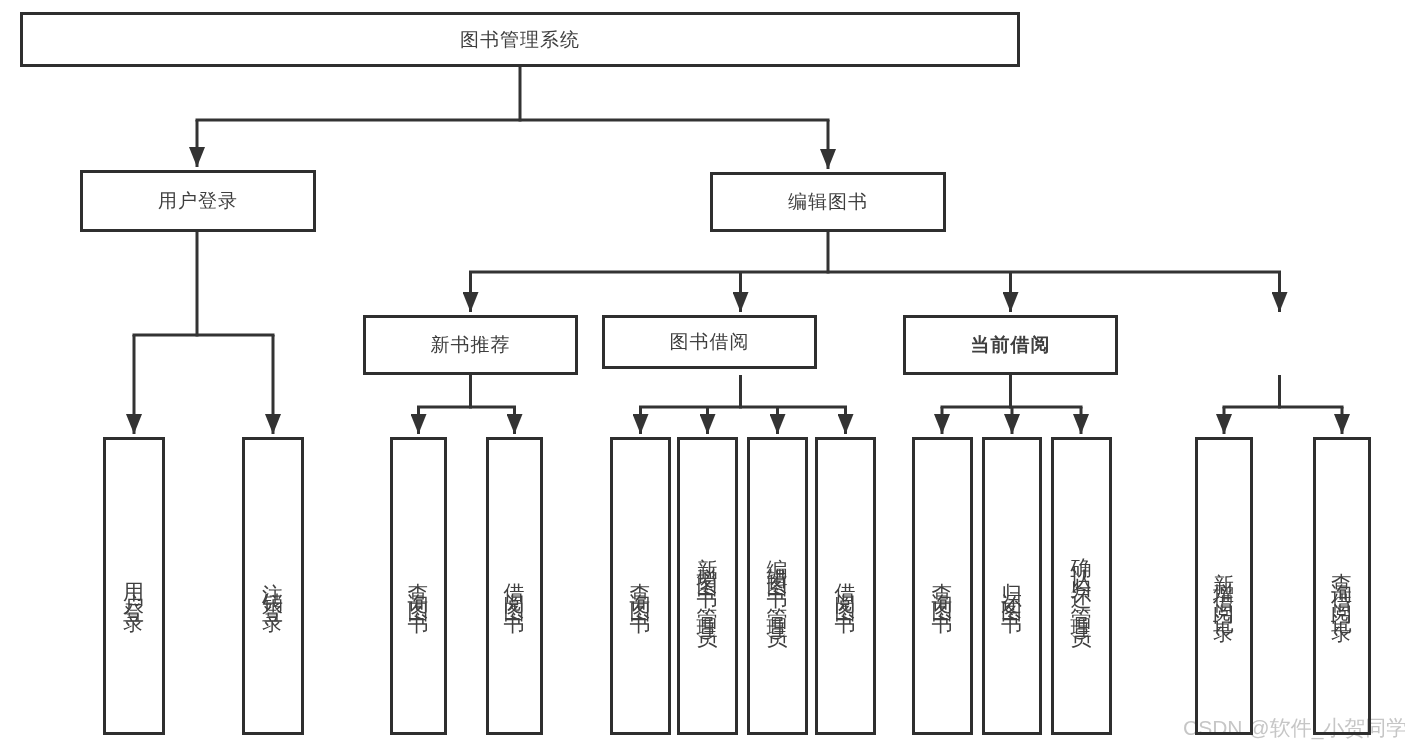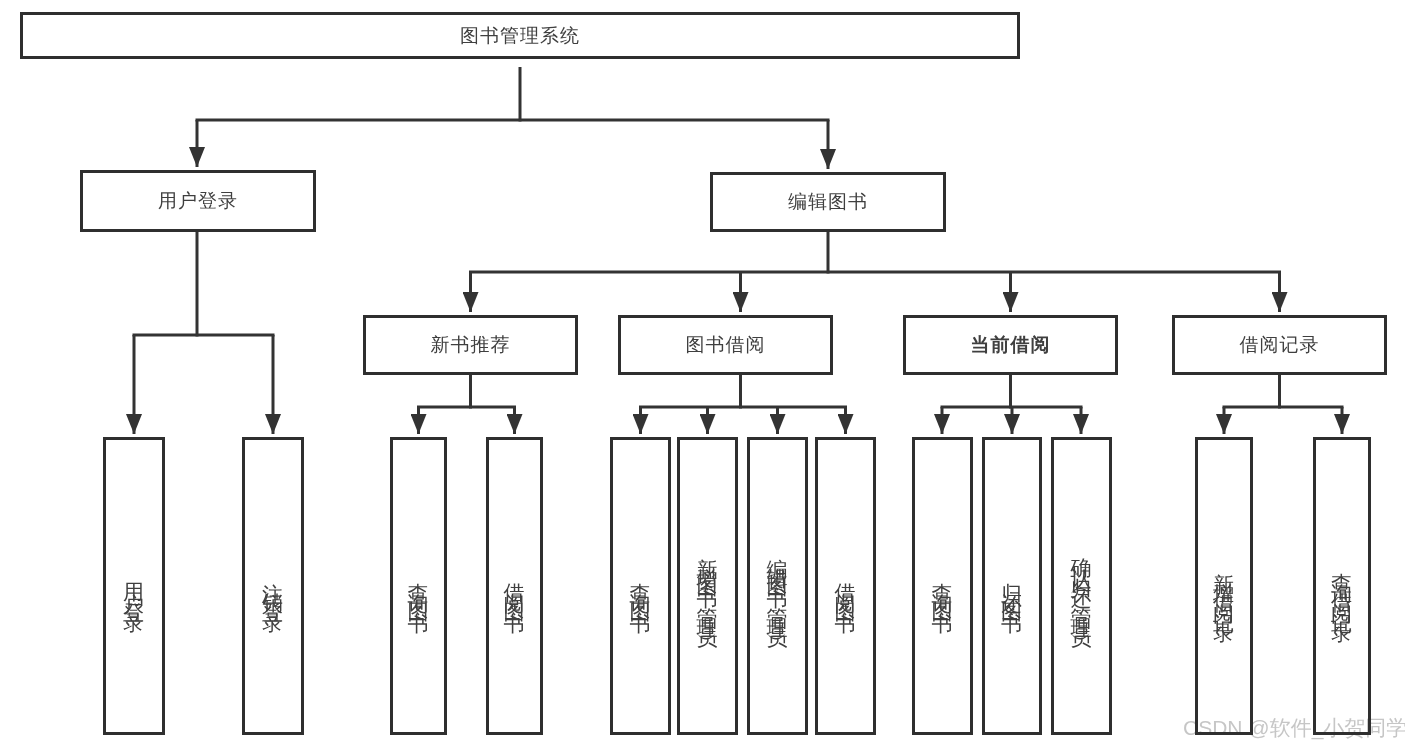--- a/index.html
+++ b/index.html
@@ -111,42 +111,39 @@
       <path d="M1012,407 L1012,434" marker-end="url(#arrow)"></path>
       <path d="M1081,407 L1081,434" marker-end="url(#arrow)"></path>
 
       <path d="M1279.5,375 L1279.5,408.5"></path>
       <path d="M1222.5,407 L1343.5,407"></path>
       <path d="M1224,407 L1224,434" marker-end="url(#arrow)"></path>
       <path d="M1342,407 L1342,434" marker-end="url(#arrow)"></path>
     </g>
   </svg>
 
-  <div class="hbox" style="left:20px; top:12px; width:1000px; height:47px;">
+  <div class="hbox" style="left:20px; top:12px; width:1000px; height:55px;">
     <span>图书管理系统</span>
   </div>
 
   <div class="hbox" style="left:80px; top:170px; width:236px; height:62px;">
     <span>用户登录</span>
   </div>
   <div class="hbox" style="left:710px; top:172px; width:236px; height:60px;">
     <span>编辑图书</span>
   </div>
 
   <div class="hbox" style="left:363px; top:315px; width:215px; height:60px;">
     <span>新书推荐</span>
   </div>
-  <div class="hbox" style="left:618px; top:315px; width:215px; height:60px;">
+  <div class="hbox" style="left:602px; top:315px; width:215px; height:54px;">
     <span>图书借阅</span>
   </div>
   <div class="hbox" style="left:903px; top:315px; width:215px; height:60px;font-weight:bold;">
     <span>当前借阅</span>
-  </div>
-  <div class="hbox" style="left:1172px; top:315px; width:215px; height:60px;">
-    <span>借阅记录</span>
   </div>
 
   <div class="vbox" style="left:103px; top:437px; width:62px; height:298px;">
     <span class="vtext">用户登录</span>
   </div>
   <div class="vbox" style="left:242px; top:437px; width:62px; height:298px;">
     <span class="vtext">注销登录</span>
   </div>
 
   <div class="vbox" style="left:390px; top:437px; width:57px; height:298px;">

